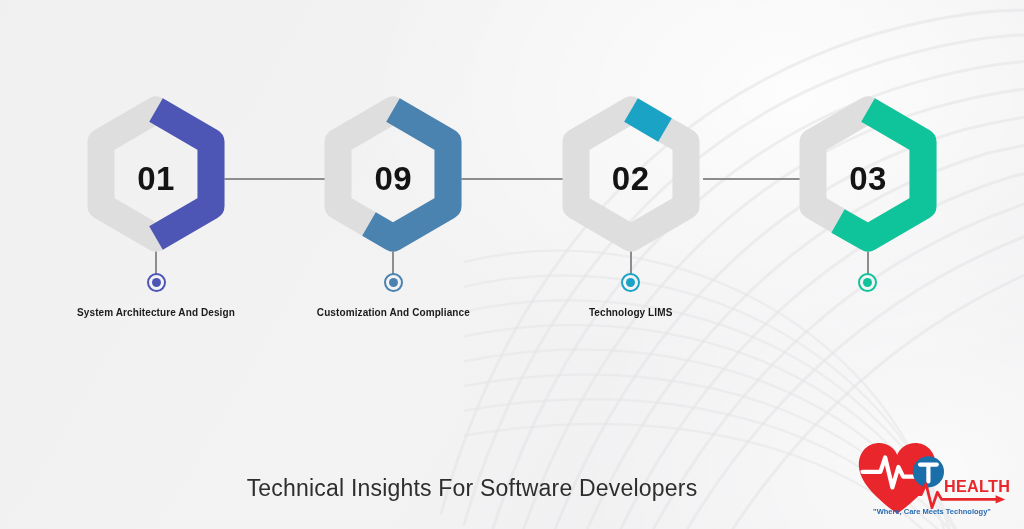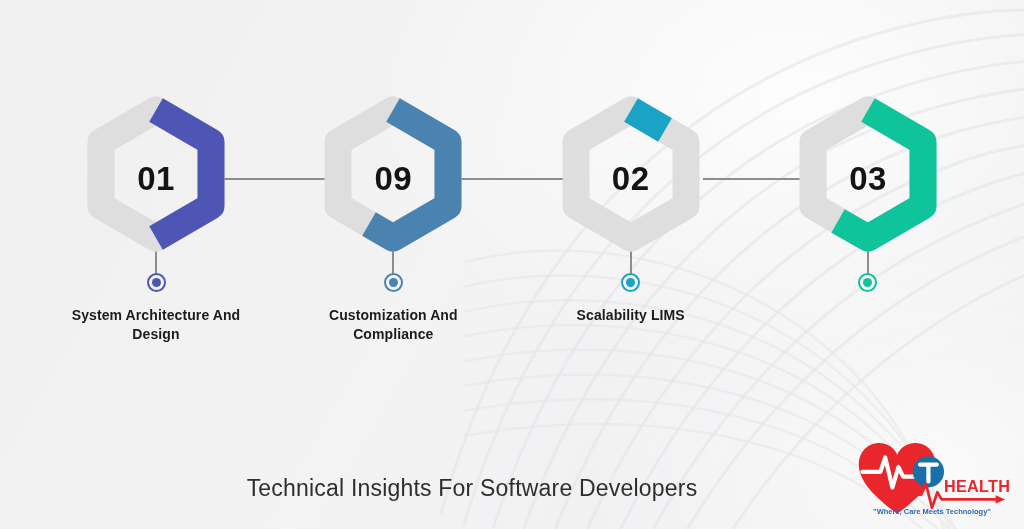--- a/index.html
+++ b/index.html
@@ -117,21 +117,21 @@
   }
   .dot-core {
     width: 9px;
     height: 9px;
     border-radius: 50%;
     background: currentColor;
   }
 
   .step-label {
     margin-top: 14px;
-    font-size: 14px;
+    font-size: 10px;
     font-weight: bold;
     color: #1b1b1b;
     text-align: center;
     line-height: 1.35;
     width: 210px;
     letter-spacing: 0.1px;
   }
 
   
   .rail {
@@ -242,21 +242,21 @@
       <svg width="152" height="164" viewBox="0 0 152 164">
         <path d="M76 14 L131 46 L131 110 L76 142 L21 110 L21 46 Z" fill="none" stroke="#dedede" stroke-width="27" stroke-linejoin="round" stroke-linecap="round"></path>
         <path d="M76 14 L110 34" fill="none" stroke="#1ba3c6" stroke-width="27" stroke-linejoin="round" stroke-linecap="butt"></path>
       </svg>
       <span class="hex-number">02</span>
     </div>
     <div class="stem"></div>
     <div class="dot" style="color:#1ba3c6;">
       <div class="dot-core"></div>
     </div>
-    <div class="step-label">Scalability LIMS</div>
+    <div class="step-label">Technology LIMS</div>
   </div>
 
   <div class="step">
     <div class="hex-wrap">
       <svg width="152" height="164" viewBox="0 0 152 164">
         <path d="M76 14 L131 46 L131 110 L76 142 L21 110 L21 46 Z" fill="none" stroke="#dedede" stroke-width="27" stroke-linejoin="round" stroke-linecap="round"></path>
         <path d="M76 14 L131 46 L131 110 L76 142 L46 125" fill="none" stroke="#0fc49a" stroke-width="27" stroke-linejoin="round" stroke-linecap="butt"></path>
       </svg>
       <span class="hex-number">03</span>
     </div>

